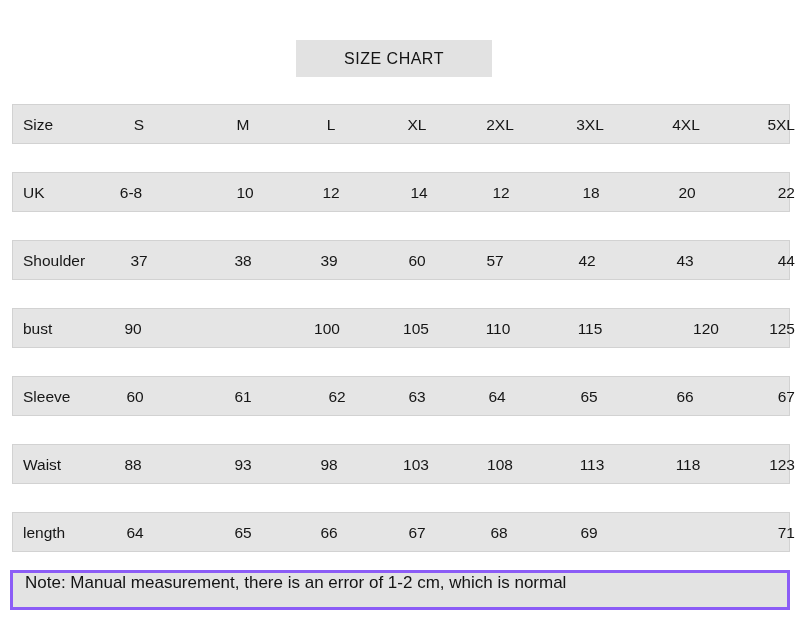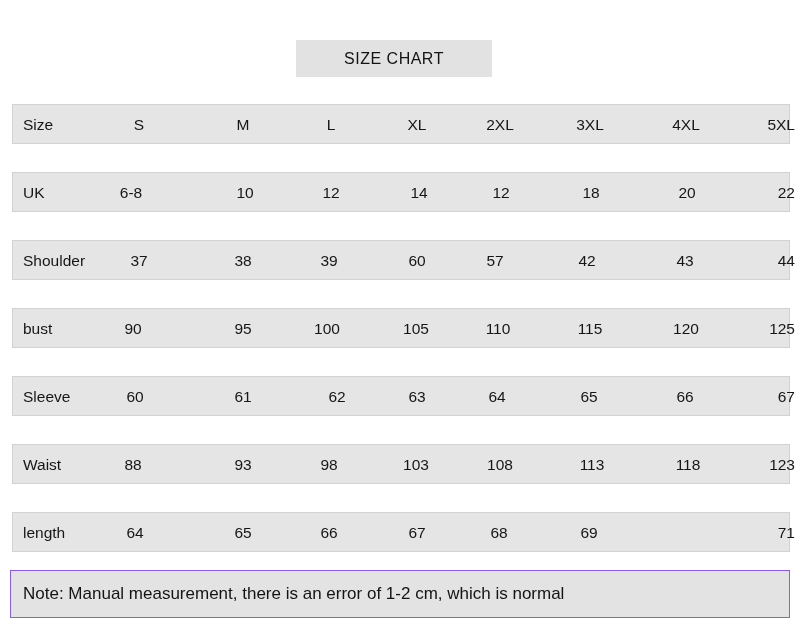--- a/index.html
+++ b/index.html
@@ -79,26 +79,26 @@
   .cell.val-last {
     text-align: right;
   }
 
   
   .note-bar {
     position: absolute;
     left: 10px;
     top: 570px;
     width: 780px;
-    height: 48px;
+    height: 40px;
     background: #e3e3e3;
-    border: 1px solid #8b5cf6;
+    border: 3px solid #8b5cf6;
     box-sizing: border-box;
     display: flex;
-    align-items: center;
+    align-items: flex-start;
   }
   .note-text {
     padding-left: 12px;
     font-size: 17px;
     color: #141414;
     white-space: nowrap;
   }
 </style>
 </head>
 <body>
@@ -143,26 +143,25 @@
       <span class="cell val" style="left:374px;width:60px;">60</span>
       <span class="cell val" style="left:452px;width:60px;">57</span>
       <span class="cell val" style="left:544px;width:60px;">42</span>
       <span class="cell val" style="left:642px;width:60px;">43</span>
       <span class="cell val-last" style="left:700px;width:82px;">44</span>
     </div>
 
     <div class="row-band" style="top:308px;">
       <span class="cell label">bust</span>
       <span class="cell val" style="left:90px;width:60px;">90</span>
-      <span class="cell val" style="left:200px;width:60px;">95</span>
       <span class="cell val" style="left:284px;width:60px;">100</span>
       <span class="cell val" style="left:372px;width:62px;">105</span>
       <span class="cell val" style="left:454px;width:62px;">110</span>
       <span class="cell val" style="left:546px;width:62px;">115</span>
-      <span class="cell val" style="left:642px;width:62px;">120</span>
+      <span class="cell val" style="left:662px;width:62px;">120</span>
       <span class="cell val-last" style="left:700px;width:82px;">125</span>
     </div>
 
     <div class="row-band" style="top:376px;">
       <span class="cell label">Sleeve</span>
       <span class="cell val" style="left:92px;width:60px;">60</span>
       <span class="cell val" style="left:200px;width:60px;">61</span>
       <span class="cell val" style="left:294px;width:60px;">62</span>
       <span class="cell val" style="left:374px;width:60px;">63</span>
       <span class="cell val" style="left:454px;width:60px;">64</span>

